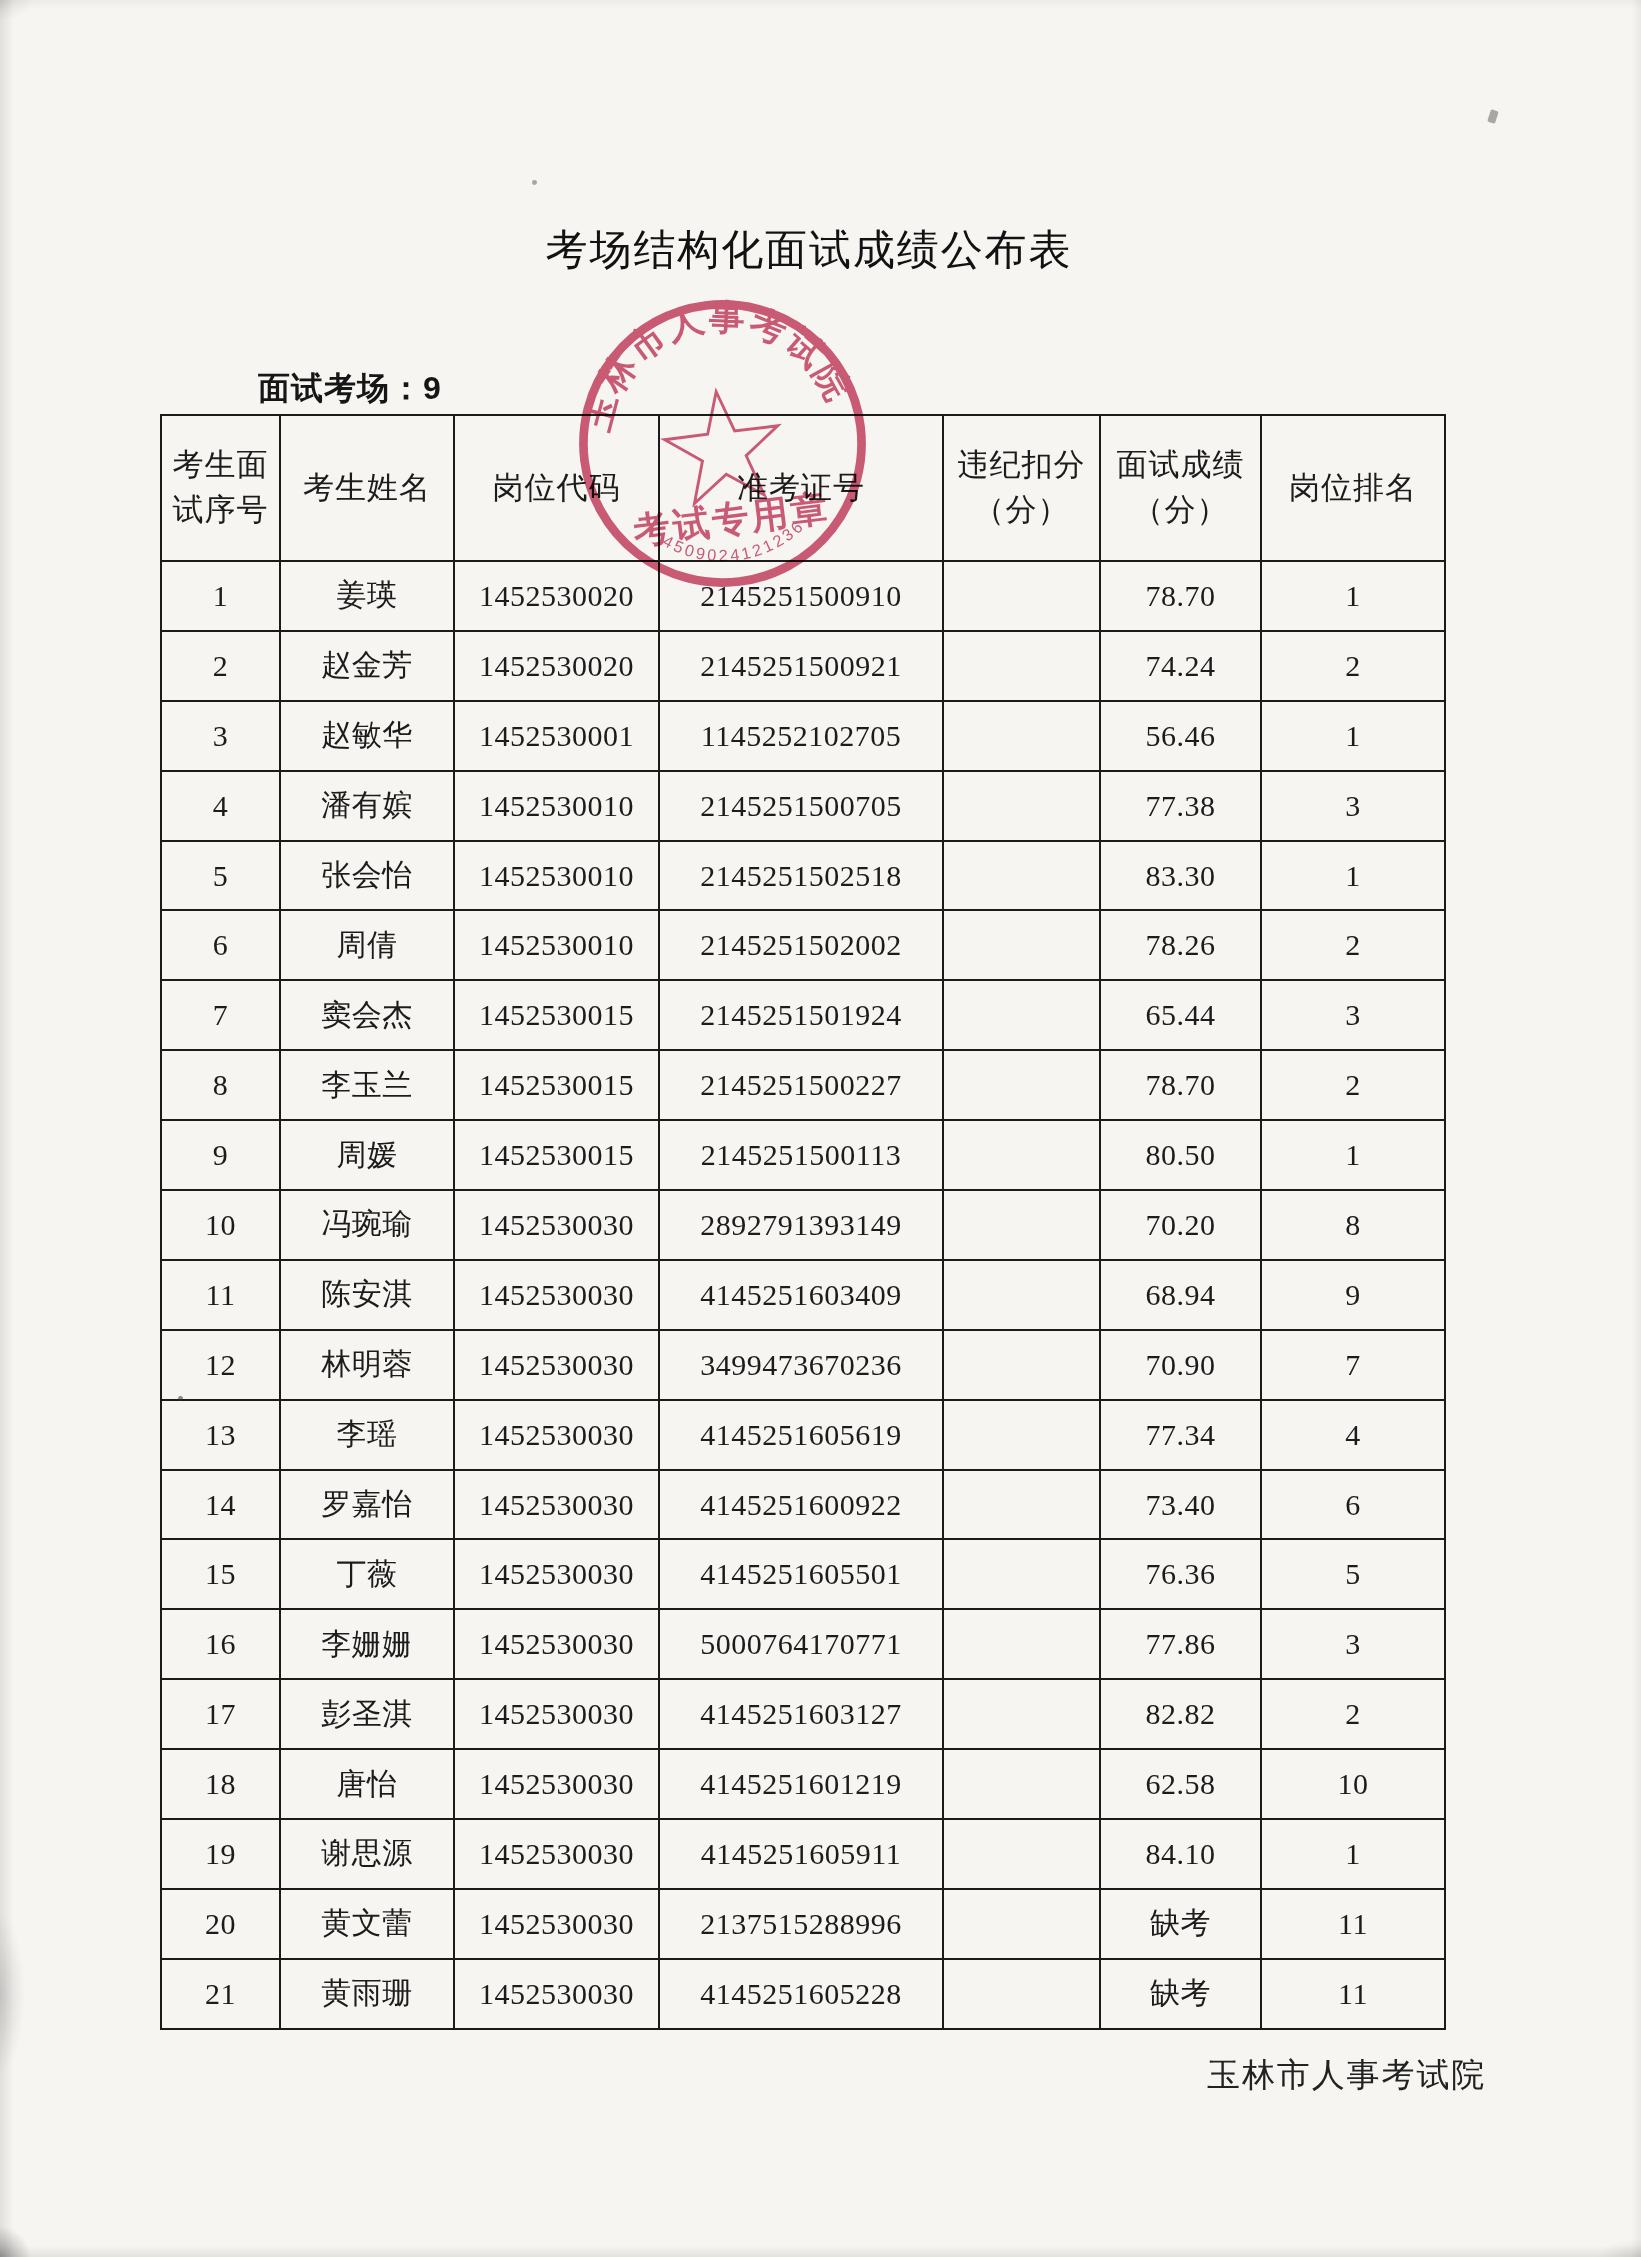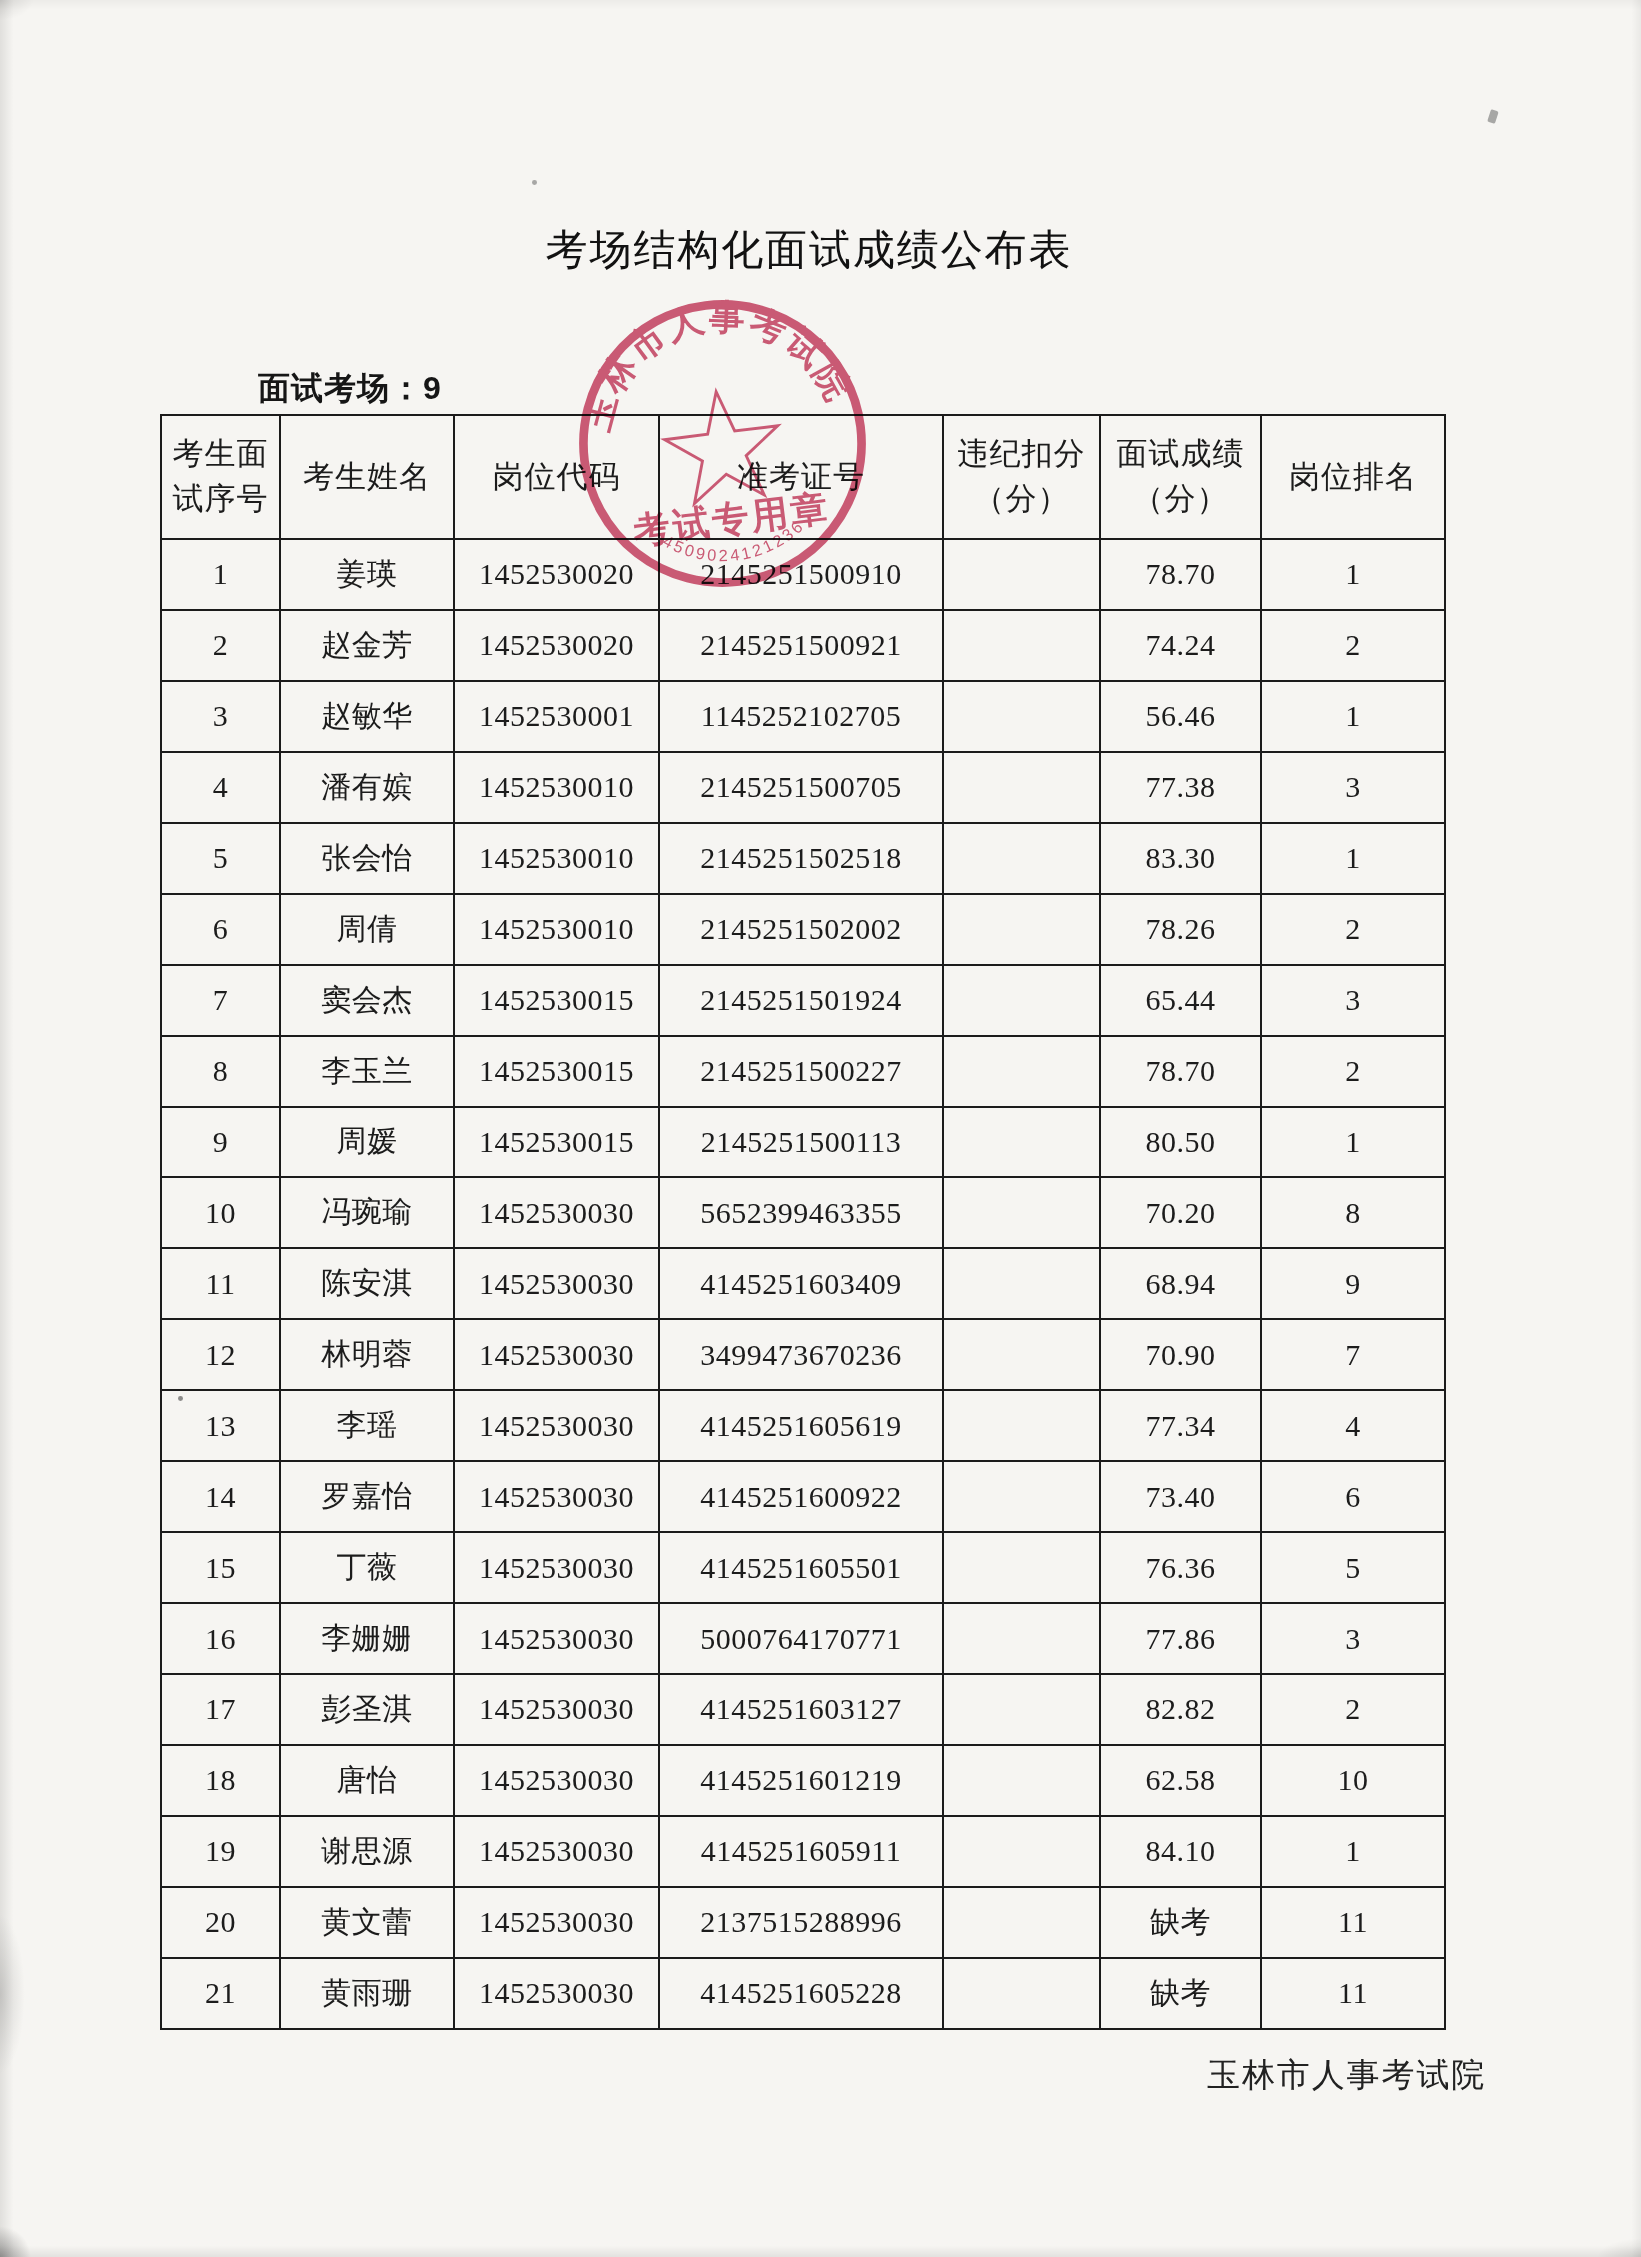--- a/index.html
+++ b/index.html
@@ -35,21 +35,21 @@
     position:absolute;left:160px;top:414px;width:1284px;height:1616px;
     border-collapse:collapse;table-layout:fixed;
     background:transparent;
   }
   .score-table th,.score-table td{
     border:2.9px solid #1b1b1b;
     text-align:center;vertical-align:middle;
     font-weight:normal;color:#1c1c1c;
     padding:0;
   }
-  .score-table thead tr{height:124px;}
+  .score-table thead tr{height:146px;}
   .score-table th{font-size:31px;line-height:1.45;white-space:pre-line;letter-spacing:1px;}
   .score-table td{font-size:30px;letter-spacing:0.5px;}
   .footer-sign{
     position:absolute;top:2053px;left:1207px;
     font-size:33px;color:#222;letter-spacing:1.9px;white-space:nowrap;
   }
   .stamp{
     position:absolute;left:568px;top:289px;width:309px;height:309px;
     opacity:.82;mix-blend-mode:multiply;filter:blur(0.4px);
     pointer-events:none;
@@ -177,21 +177,21 @@
           <td>1452530015</td>
           <td>2145251500113</td>
           <td></td>
           <td>80.50</td>
           <td>1</td>
         </tr>
         <tr>
           <td>10</td>
           <td>冯琬瑜</td>
           <td>1452530030</td>
-          <td>5652399463355</td>
+          <td>2892791393149</td>
           <td></td>
           <td>70.20</td>
           <td>8</td>
         </tr>
         <tr>
           <td>11</td>
           <td>陈安淇</td>
           <td>1452530030</td>
           <td>4145251603409</td>
           <td></td>

